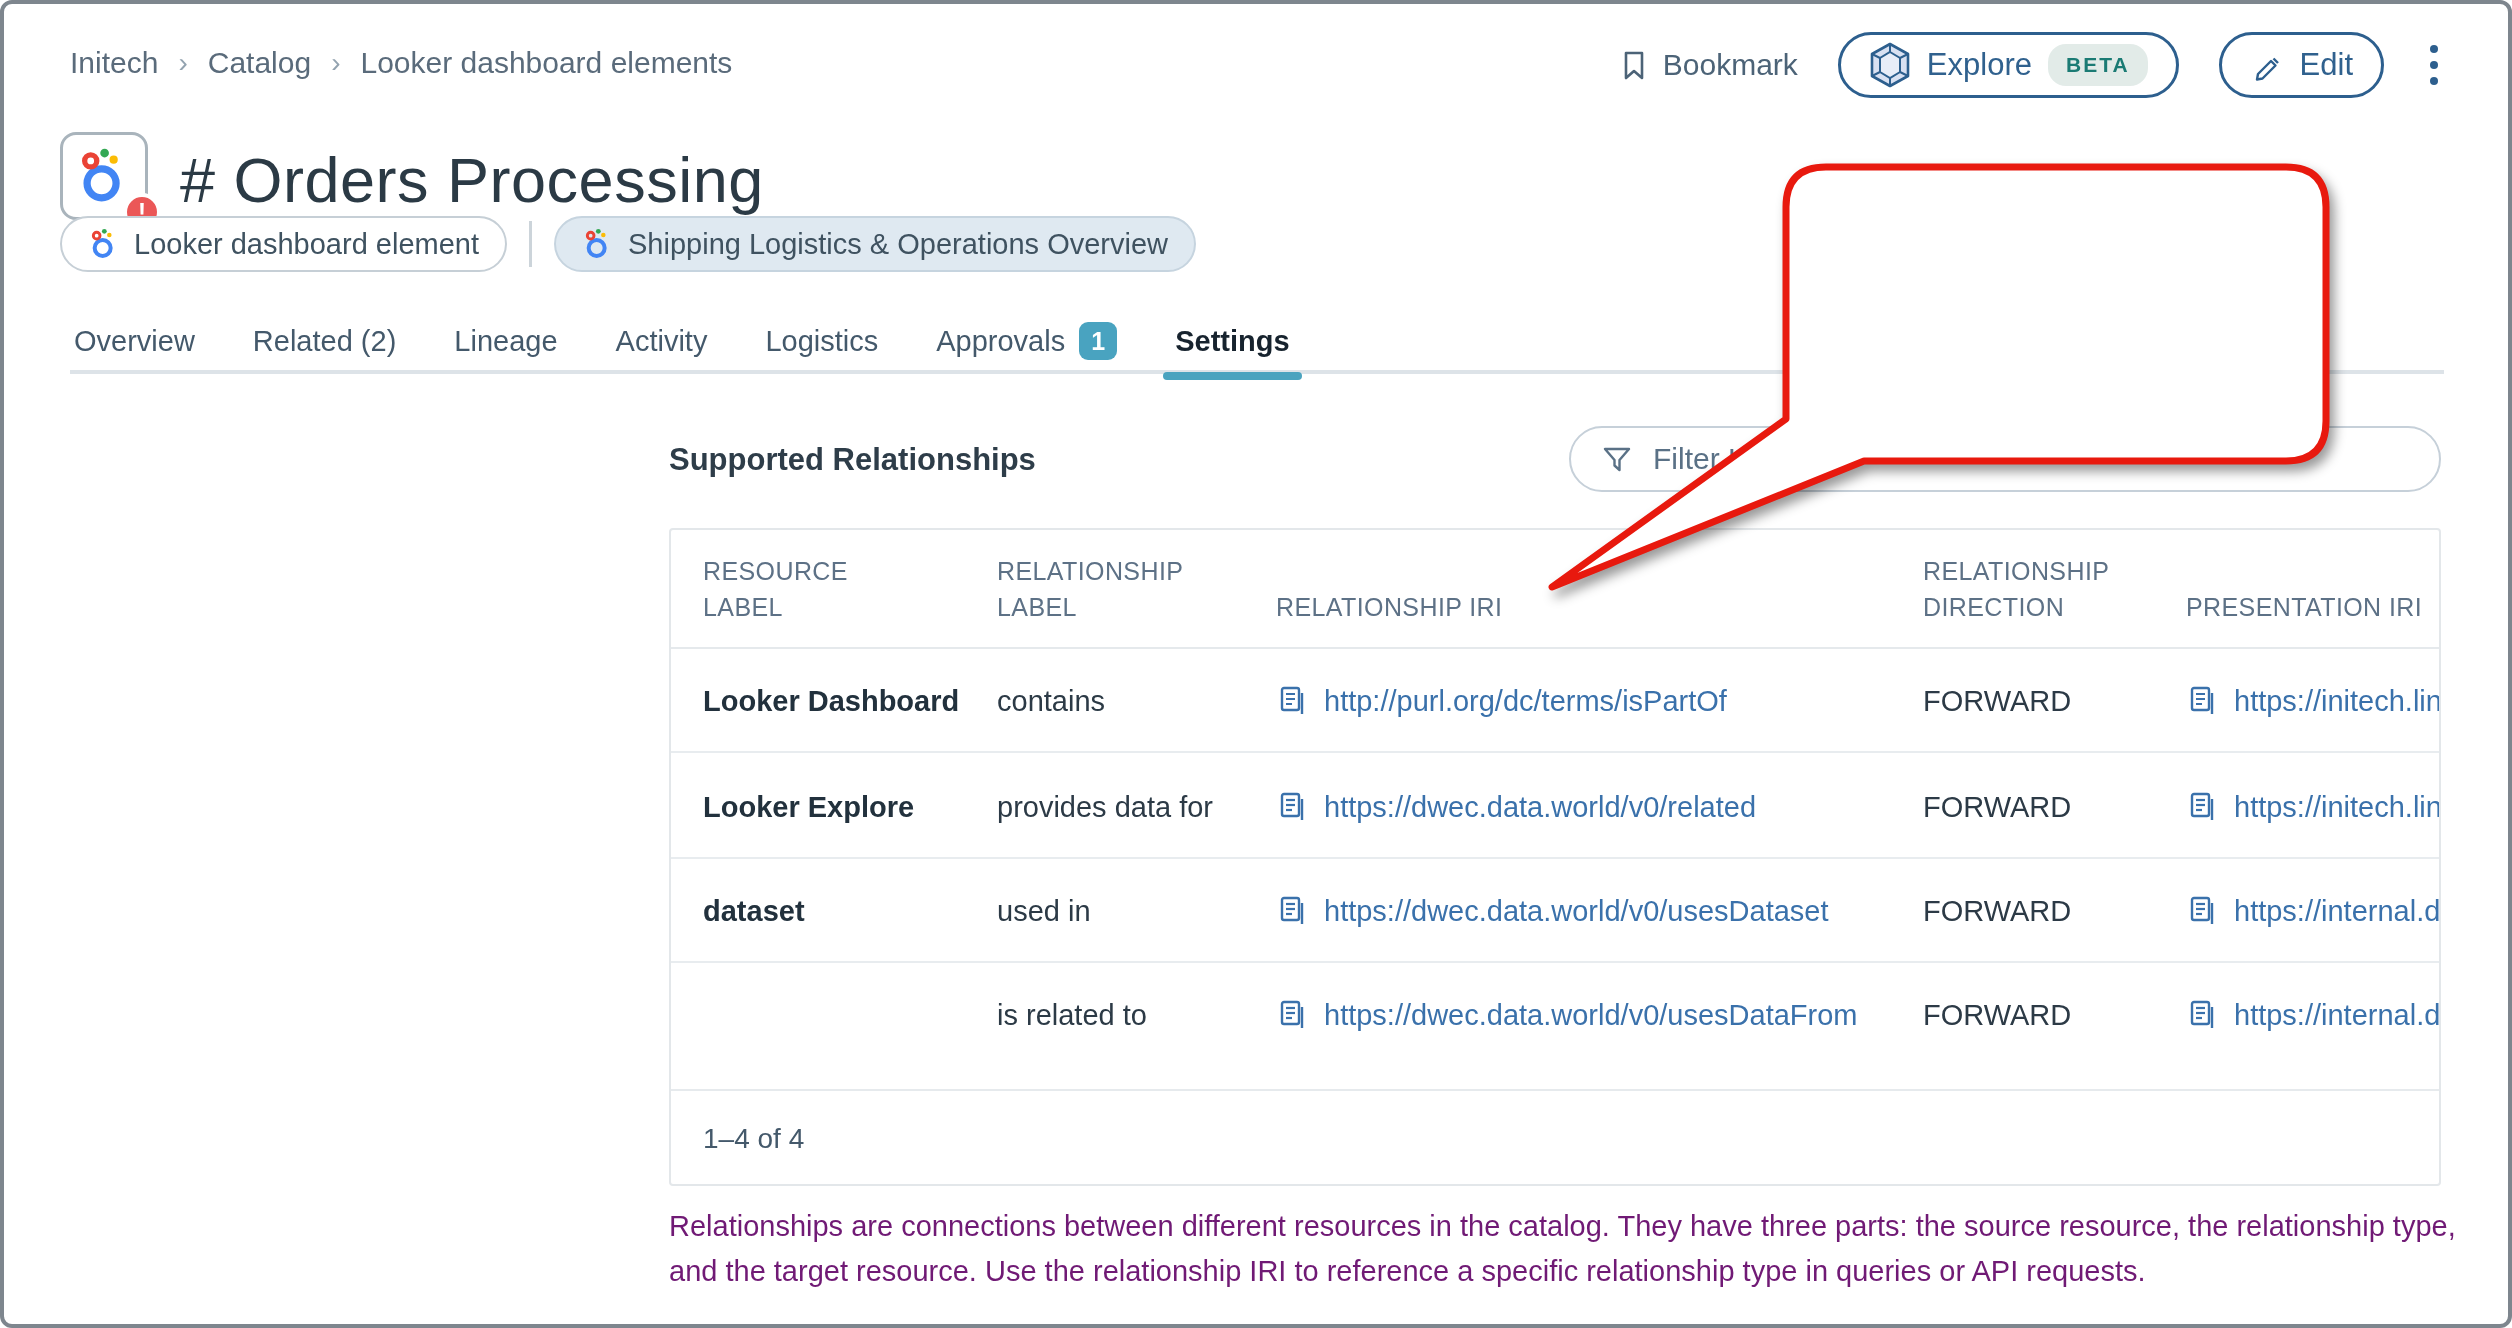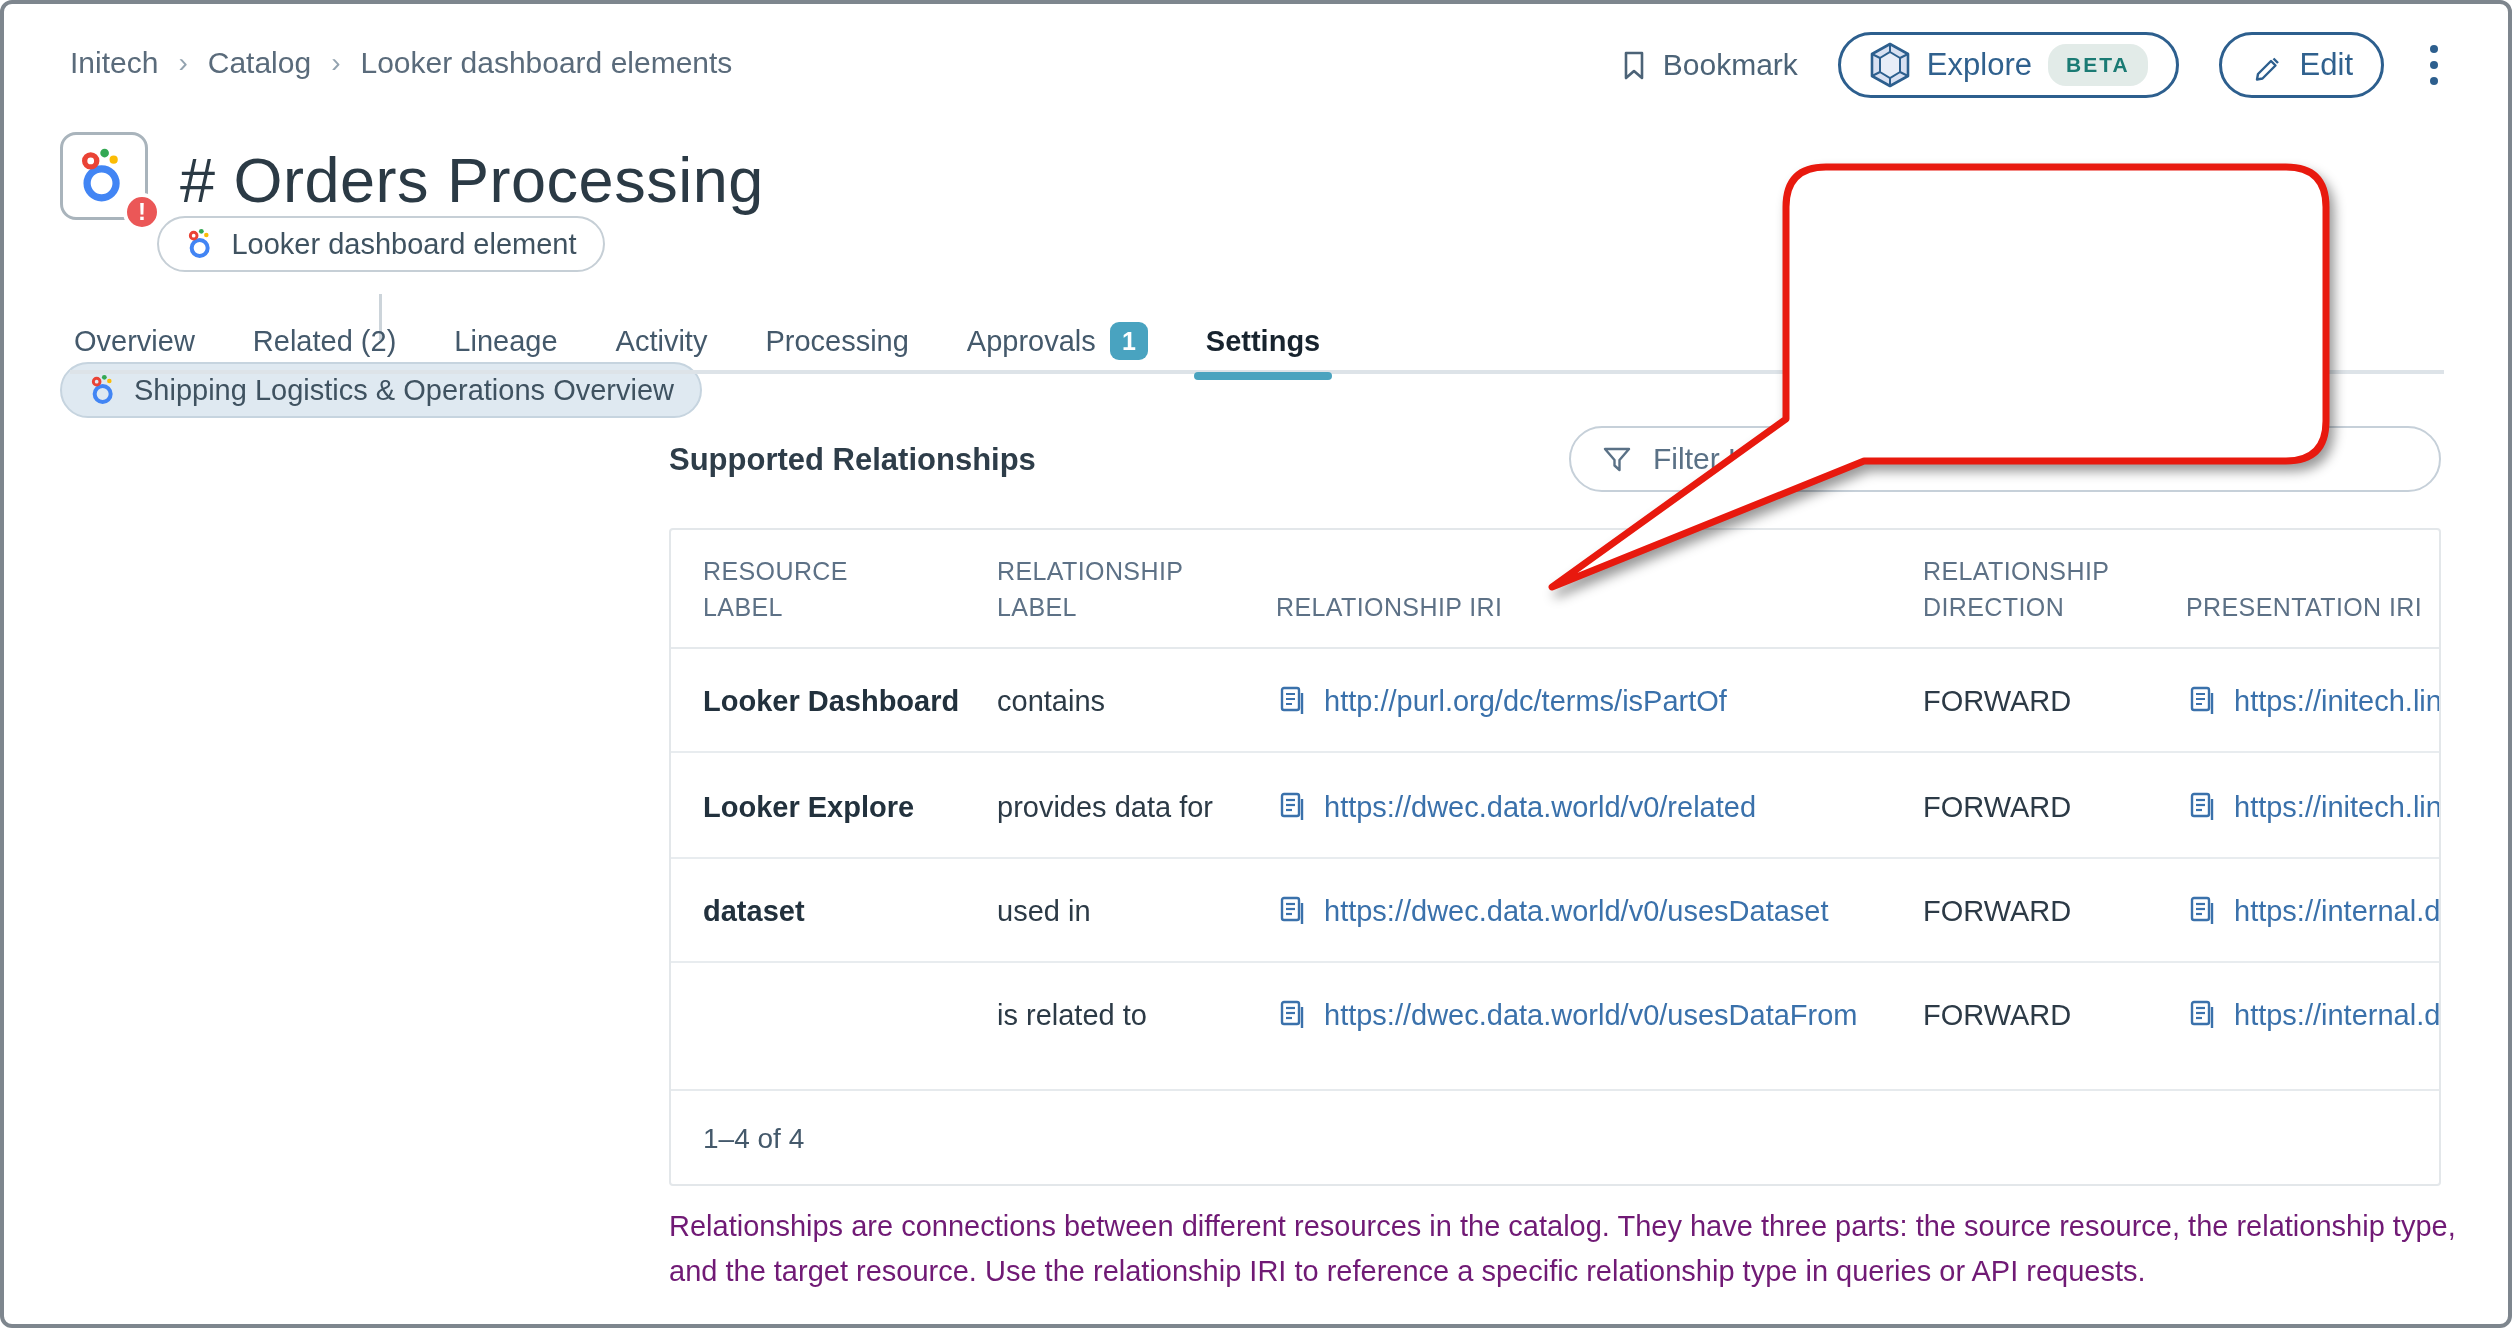--- a/index.html
+++ b/index.html
@@ -24,21 +24,21 @@
   
   .res-icon { position:absolute; left:56px; top:128px; width:88px; height:88px;
     border:3px solid #a9b4bc; border-radius:16px; background:#fff;
     display:flex; align-items:center; justify-content:center; }
   .alert-badge { position:absolute; right:-16px; bottom:-14px; width:38px; height:38px; border-radius:50%;
     background:#eb5757; border:4px solid #fff; color:#fff; font-size:24px; font-weight:bold;
     display:flex; align-items:center; justify-content:center; }
   .page-title { position:absolute; left:176px; top:140px; font-size:63px; font-weight:500; color:#2b3a45;
     letter-spacing:0.5px; }
   
-  .badge-row { position:absolute; left:56px; top:212px; display:flex; align-items:center; gap:22px;flex-direction:column; }
+  .badge-row { position:absolute; left:56px; top:212px; display:flex; align-items:center; gap:22px; }
   .badge { display:flex; align-items:center; gap:14px; height:56px; border-radius:28px;
     padding:0 26px; font-size:29px; color:#3f5260; background:#fff; border:2px solid #c6cfd6; }
   .badge.tinted { background:#dfe9f1; border-color:#c6d4df; }
   .badge-divider { width:3px; height:46px; background:#ccd4da; }
   
   .tabs { position:absolute; left:70px; top:314px; display:flex; align-items:center; gap:58px;
     font-size:29px; color:#44596b; }
   .tab { position:relative; display:flex; align-items:center; gap:14px; cursor:pointer; padding:4px 0 14px;text-align:center; }
   .tab.active { color:#17232e; font-weight:bold; }
   .tab.active::after { content:""; position:absolute; left:-12px; right:-12px; top:51px; height:8px;
@@ -170,21 +170,21 @@
     <div class="tab">
         <span>Related (2)</span>
       </div>
     <div class="tab">
         <span>Lineage</span>
       </div>
     <div class="tab">
         <span>Activity</span>
       </div>
     <div class="tab">
-        <span>Processing</span>
+        <span>Logistics</span>
       </div>
     <div class="tab">
       <span>Approvals</span>
       <span class="tab-count">1</span>
     </div>
     <div class="tab active">
         <span>Settings</span>
       </div>
   </div>
 

